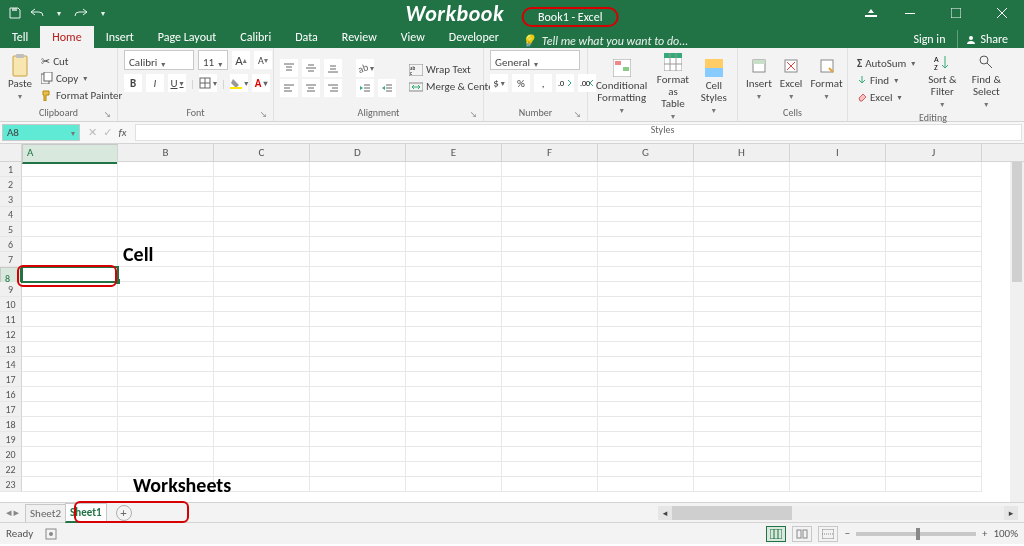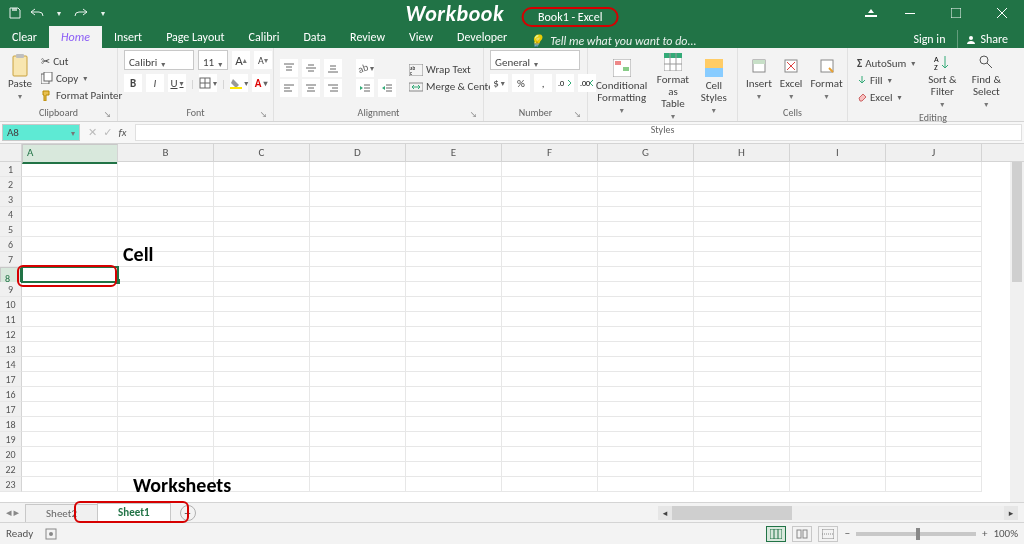--- a/index.html
+++ b/index.html
@@ -13,21 +13,21 @@
   .app-title .big { font-size: 22px; font-weight: bold; font-style: italic; letter-spacing: .5px; }
   .app-title .doc { font-size: 12px; padding: 1px 14px; border: 2px solid #d60000; border-radius: 10px; }
   .winctrls { margin-left: auto; display: flex; align-items: center; gap: 2px; }
   .winctrls .btn { width: 44px; height: 26px; display: flex; align-items: center; justify-content: center; color: #fff; }
   .winctrls .thin { width: 30px; }
 
   
   .tabsrow { background: #217346; height: 22px; display: flex; align-items: flex-end; color: #fff; font-size: 12px; }
   .tabsrow .tab { padding: 4px 12px 4px; cursor: default; }
   .tabsrow .tab.file { background: #217346; }
-  .tabsrow .tab.active { background: #f3f3f3; color: #8b5cf6; font-style: italic; }
+  .tabsrow .tab.active { background: #f3f3f3; color: #b91c1c; }
   .tell { display: flex; align-items: center; gap: 6px; padding: 0 10px; opacity: .9; font-style: italic; }
   .signshare { margin-left: auto; display: flex; align-items: center; gap: 4px; padding-right: 8px; }
   .signshare .lnk { padding: 2px 8px; }
   .signshare .share { border-left: 1px solid rgba(255,255,255,.3); display: flex; align-items: center; gap: 4px; padding: 2px 8px; }
 
   
   .ribbon { background: #f3f3f3; border-bottom: 1px solid #d4d4d4; height: 74px; display: flex; font-size: 11px; color: #444; }
   .group { border-right: 1px solid #e1e1e1; padding: 2px 6px 0; display: flex; flex-direction: column; justify-content: space-between; }
   .group .body { flex: 1; display: flex; align-items: center; gap: 4px; }
   .group .label { text-align: center; font-size: 10px; color: #666; padding-bottom: 2px; position: relative; }
@@ -62,21 +62,21 @@
   .rowhdr.sel { background: #d8e8dc; color: #217346; border-right: 2px solid #217346; }
   .cell { flex: 0 0 96px; border-right: 1px solid #e7e7e7; border-bottom: 1px solid #e7e7e7; }
 
   
   .callout { position: absolute; font-size: 20px; font-weight: bold; color: #000; pointer-events: none; }
   .redbox { position: absolute; border: 2px solid #d60000; border-radius: 6px; pointer-events: none; }
 
   
   .sheetbar { height: 20px; background: #f3f3f3; border-top: 1px solid #d4d4d4; display: flex; align-items: center; font-size: 11px; position: relative; }
   .sheetnav { display: flex; gap: 2px; padding: 0 6px; color: #888; }
-  .sheet-tab { padding: 2px 20px; border: 1px solid #c8c8c8; border-bottom: none; background: #f0f0f0; margin-right: -1px; color: #666; }
+  .sheet-tab { padding: 2px 4px; border: 1px solid #c8c8c8; border-bottom: none; background: #f0f0f0; margin-right: -1px; color: #666; }
   .sheet-tab.active { background: #fff; color: #217346; font-weight: bold; border-bottom: 2px solid #217346; }
   .addsheet { width: 16px; height: 16px; border: 1px solid #b0b0b0; border-radius: 50%; margin-left: 10px; display: flex; align-items: center; justify-content: center; font-size: 12px; color: #666; }
   .hscroll { position: absolute; right: 6px; top: 2px; bottom: 2px; width: 360px; display: flex; align-items: center; }
   .hscroll .arrow { width: 14px; height: 14px; background: #e6e6e6; text-align: center; font-size: 9px; line-height: 14px; }
   .hscroll .track { flex: 1; height: 14px; background: #efefef; position: relative; }
   .hscroll .thumb { position: absolute; left: 0; width: 120px; top: 0; bottom: 0; background: #cfcfcf; }
 
   
   .status { height: 22px; background: #f3f3f3; border-top: 1px solid #d4d4d4; display: flex; align-items: center; padding: 0 6px; font-size: 11px; color: #555; }
   .status .right { margin-left: auto; display: flex; align-items: center; gap: 6px; }
@@ -136,21 +136,21 @@
       </div>
     <div class="btn">
         <svg width="10" height="10">
           <path d="M0 0l10 10M10 0L0 10" stroke="#fff"></path>
         </svg>
       </div>
   </div>
 </div>
 
 <div class="tabsrow">
-  <div class="tab file">Clear</div>
+  <div class="tab file">Tell</div>
   <div class="tab active">Home</div>
   <div class="tab">Insert</div>
   <div class="tab">Page Layout</div>
   <div class="tab">Calibri</div>
   <div class="tab">Data</div>
   <div class="tab">Review</div>
   <div class="tab">View</div>
   <div class="tab">Developer</div>
   <div class="tell">
     <span>💡</span>
@@ -461,21 +461,21 @@
             <span style="font-weight:bold">Σ</span>
             <span>AutoSum</span>
             <span class="mini ddarrow"></span>
           </div>
         <div class="rbtn-sm">
             <span>
               <svg width="10" height="10">
                 <path d="M5 1v6M2 5l3 3 3-3" stroke="#3a7" fill="none"></path>
               </svg>
             </span>
-            <span>Fill</span>
+            <span>Find</span>
             <span class="mini ddarrow"></span>
           </div>
         <div class="rbtn-sm">
             <span>
               <svg width="10" height="10">
                 <path d="M2 6l4-4 3 3-4 4H3z" fill="#f8c0c0" stroke="#c66"></path>
               </svg>
             </span>
             <span>Excel</span>
             <span class="mini ddarrow"></span>

